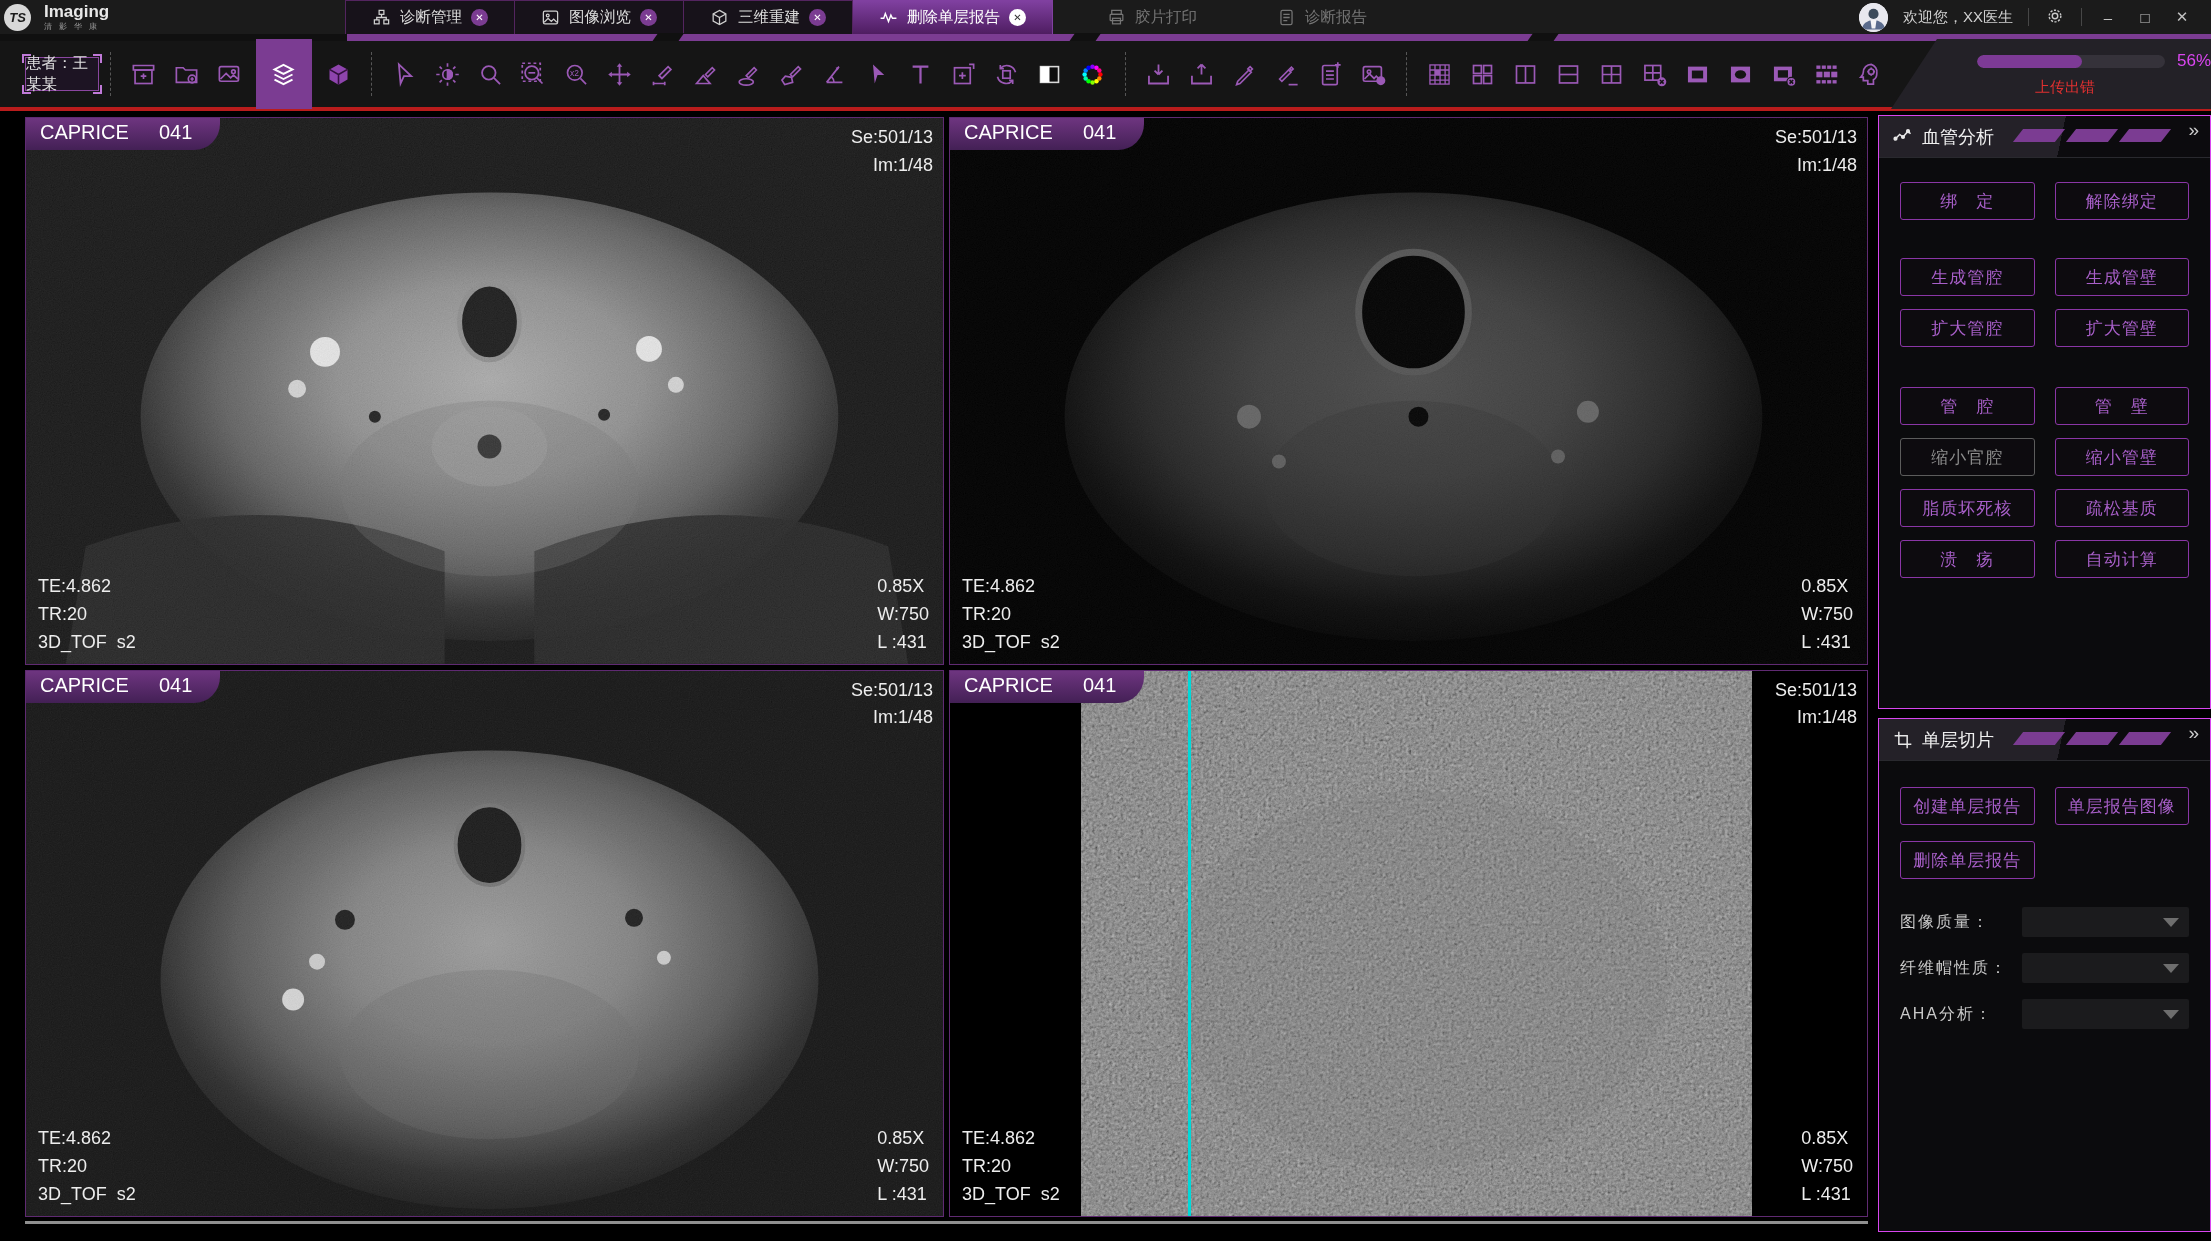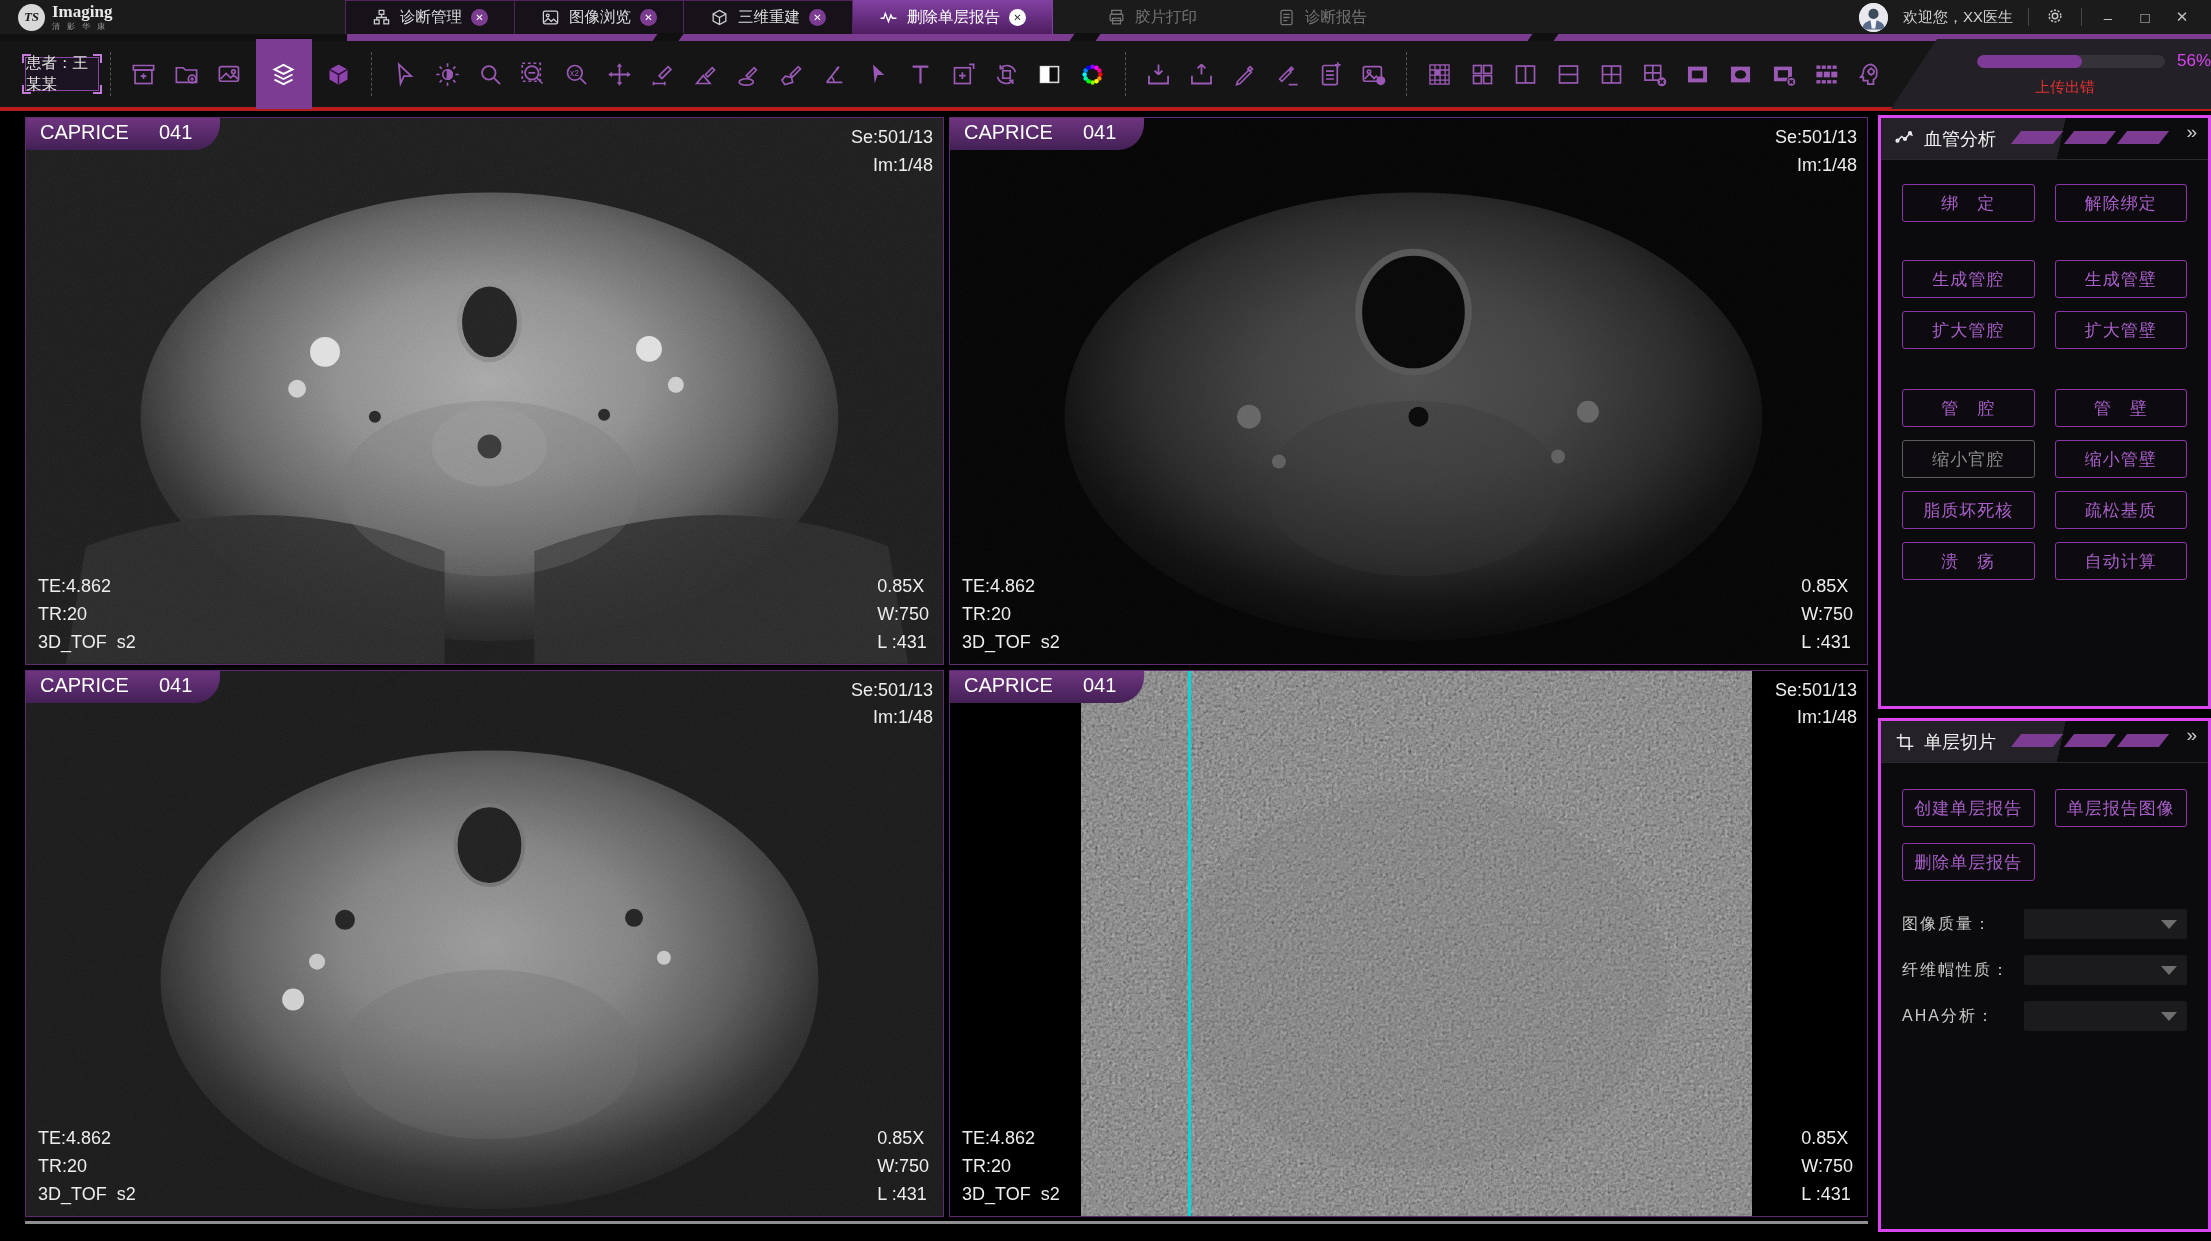--- a/index.html
+++ b/index.html
@@ -6,21 +6,21 @@
   html,body { width:2211px; height:1241px; background:#000; overflow:hidden;
               font-family:"Liberation Sans", sans-serif; }
   :root{
     --accent:#7b3c92; --accent-bright:#9b59b6; --btn-border:#8a36a6;
     --btn-text:#a85fc9; --red:#e03030; --cyan:#00d9d9; --progress:#7d3a96;
   }
   .app{ width:100%; height:100%; display:flex; flex-direction:column; }
 
   
   .titlebar{ height:34px; background:#1b1b1b; display:flex; align-items:stretch; }
-  .logo{ display:flex; align-items:center; gap:7px; padding-left:18px; width:345px;font-family:Liberation Serif, serif; }
+  .logo{ display:flex; align-items:center; gap:13px; padding-left:4px; width:345px; }
   .logo-badge{ width:27px; height:27px; border-radius:50%; background:#d8d8d8; color:#1b1b1b;
                font-weight:bold; font-size:13px; display:flex; align-items:center; justify-content:center;
                font-style:italic; }
   .logo-name{ color:#e8e8e8; font-size:17px; font-weight:bold; line-height:17px;}
   .logo-sub{ color:#9a9a9a; font-size:8px; letter-spacing:7px; margin-top:1px;}
   .tabs{ display:flex; align-items:stretch; }
   .tab{ display:flex; align-items:center; gap:9px; padding:0 26px; font-size:15.5px; color:#ddd;
         background:#17121a; border:1px solid #53245f; border-bottom:none; cursor:pointer; }
   .tab + .tab{ border-left:none; }
   .tab.active{ background:linear-gradient(180deg,#8040a0,#4e1d61); border-color:#8040a0; color:#fff; }
@@ -78,21 +78,21 @@
              display:flex; gap:30px; }
   .ov{ position:absolute; color:#ededed; font-size:18px; line-height:1.55; white-space:pre; }
   .ov.tr{ top:6px; right:10px; text-align:right; }
   .ov.bl{ bottom:7px; left:12px; }
   .ov.br{ bottom:7px; right:14px; }
   .crossline{ position:absolute; top:0; bottom:0; width:3px; background:var(--cyan); cursor:ew-resize; }
   .vscroll{ position:absolute; left:25px; top:1110px; width:1843px; height:3px; background:#8f8f8f; }
 
   
   .sidebar{ position:absolute; right:0; top:4px; width:333px; bottom:0; display:flex; flex-direction:column; }
-  .panel{ border:3px solid #d946ef; background:#0b0b0d; margin-bottom:9px; position:relative; }
+  .panel{ border:1px solid #d946ef; background:#0b0b0d; margin-bottom:9px; position:relative; }
   .panel.vessel{ height:594px; }
   .panel.slice{ flex:1; }
   .phead{ height:42px; position:relative; display:flex; align-items:center; gap:9px; padding-left:14px;
           background:linear-gradient(102deg,#242128 0 55%,#0c0b0e 55%); border-bottom:1px solid #29292e; }
   .phead .ptitle{ color:#f0f0f0; font-size:18px; }
   .phead svg{ width:20px; height:20px; }
   .pstripes{ position:absolute; right:44px; top:13px; display:flex; gap:11px; }
   .pstripes i{ width:42px; height:13px; background:var(--accent); transform:skewX(-38deg); }
   .pchev{ position:absolute; right:11px; top:3px; color:#cccccc; font-size:19px; cursor:pointer; }
   .pbody{ padding:0 21px; }

